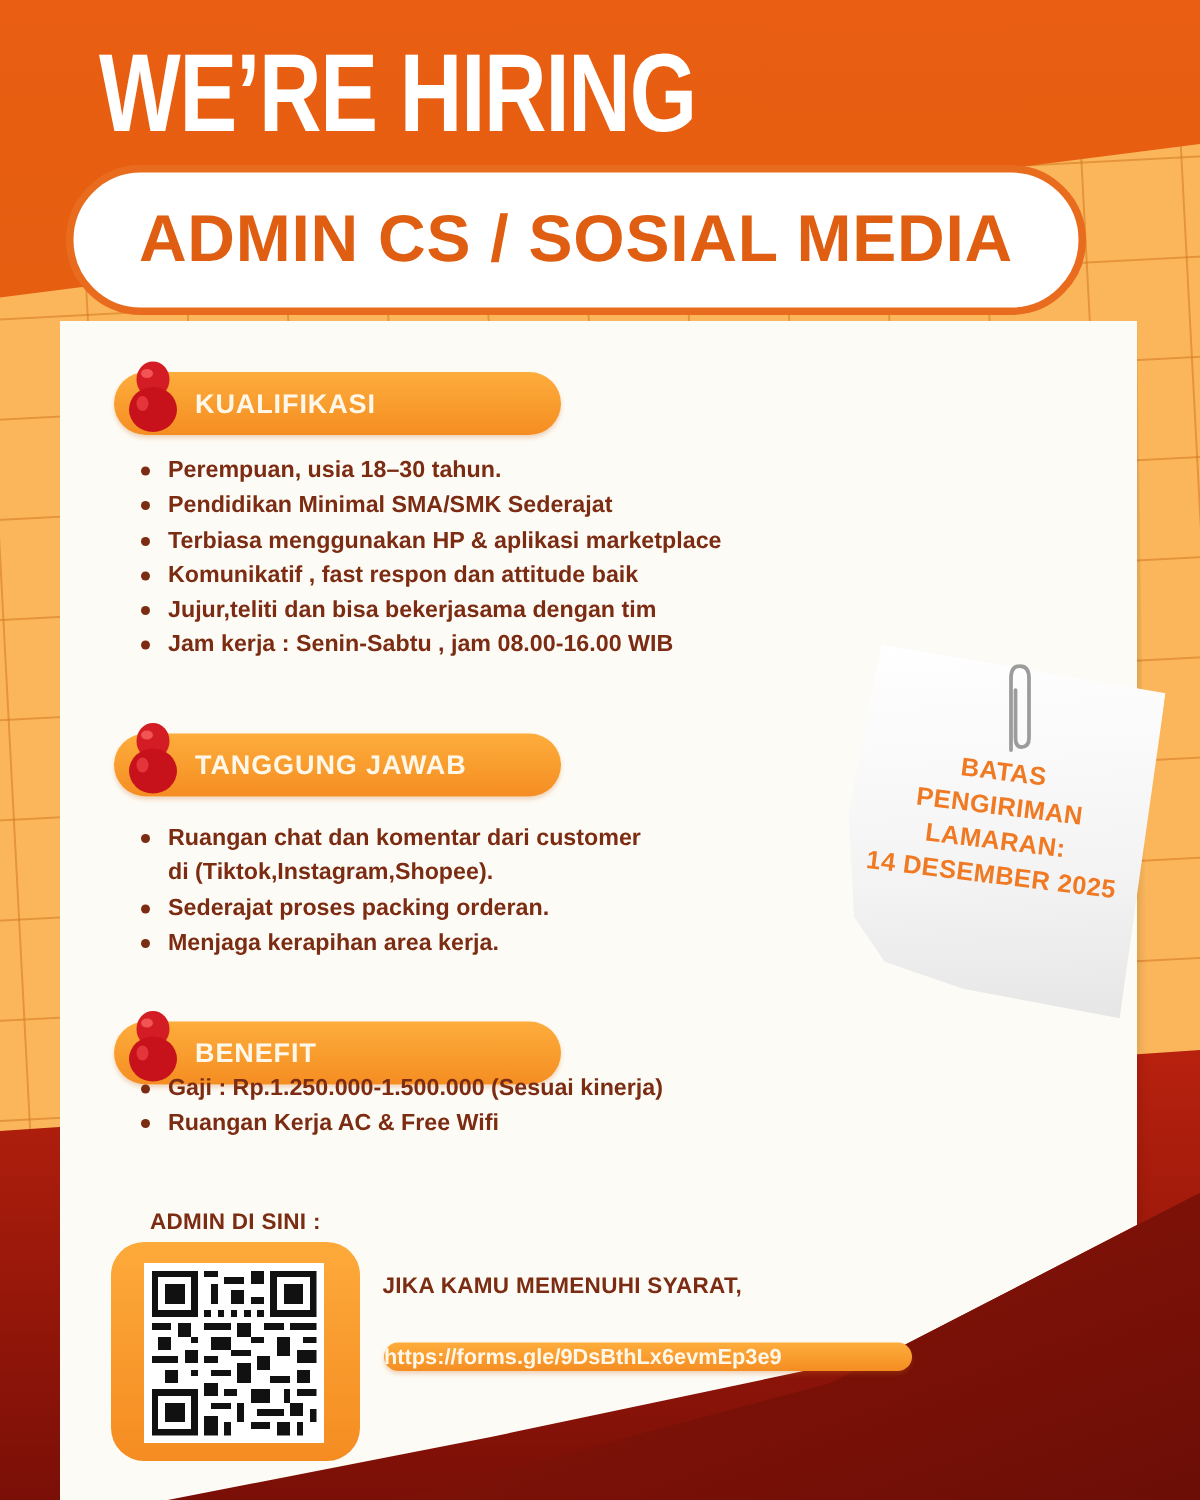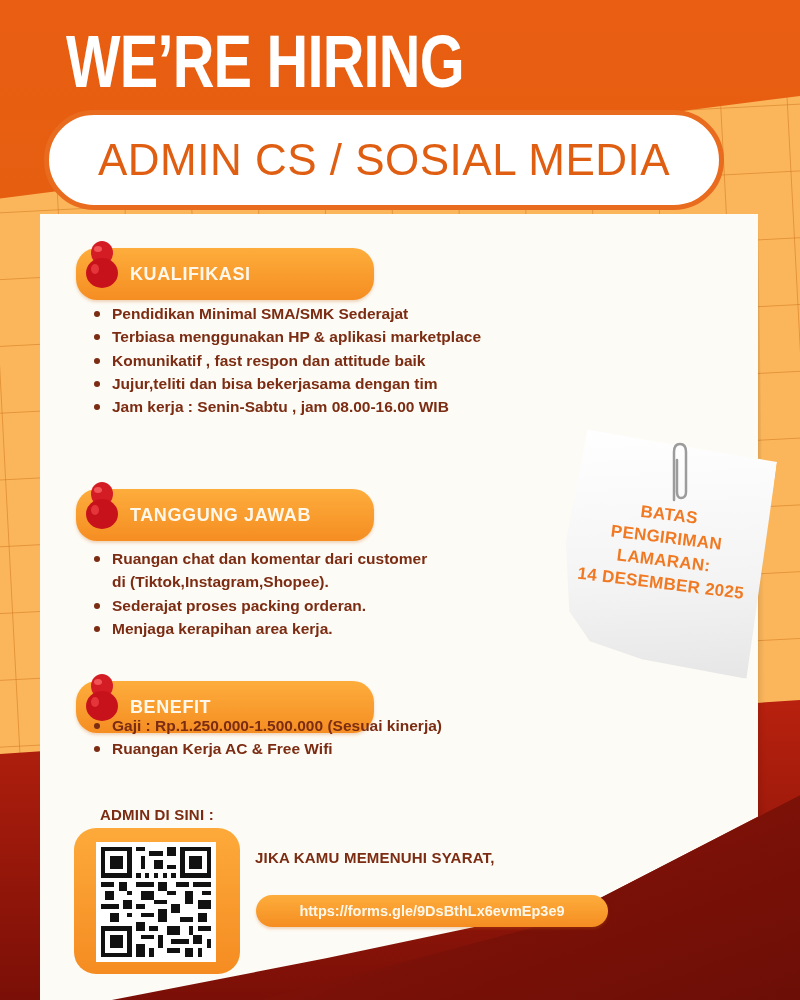--- a/index.html
+++ b/index.html
@@ -51,26 +51,26 @@
     transform: scaleX(0.78); transform-origin: left top;
     letter-spacing: -1px; line-height: 80px;
   }
   .title-pill {
     position: absolute; left: 44px; top: 110px; width: 680px; height: 100px;
     background: #ffffff; border: 5px solid #e96b1e; border-radius: 50px;
     display: flex; align-items: center; justify-content: center;
   }
   .title-pill span {
     font-family: "Liberation Sans", sans-serif;
-    font-weight: 400; font-size: 44px; color: #df5e12; letter-spacing: 0.5px;
+    font-weight: 700; font-size: 44px; color: #df5e12; letter-spacing: 0.5px;
   }
 
   
   .sec-head {
-    position: absolute; left: 76px; width: 298px; height: 52px;
+    position: absolute; left: 76px; width: 298px; height: 42px;
     border-radius: 21px;
     background: linear-gradient(180deg, #fdad3c 0%, #f58d22 100%);
     display: flex; align-items: center; padding-left: 54px;
     box-shadow: 0 2px 3px rgba(200,100,20,0.25);
   }
   .sec-head span {
     color: #fff8ea; font-family: "Liberation Sans", sans-serif;
     font-weight: 700; font-size: 18px; letter-spacing: 0.6px;
   }
   .pin {
@@ -124,24 +124,24 @@
     position: absolute; left: 96px; top: 842px; width: 120px; height: 120px;
     background: #ffffff; padding: 5px;
   }
   .cta {
     position: absolute; left: 255px; top: 848px; width: 355px;
     color: #7b2c12;
     font-family: "Liberation Sans", sans-serif; font-weight: 700;
     font-size: 15px; line-height: 20px; letter-spacing: 0.2px;
   }
   .link-pill {
-    position: absolute; left: 256px; top: 895px; width: 352px; height: 32px;
+    position: absolute; left: 256px; top: 895px; width: 352px; height: 19px;
     border-radius: 16px;
     background: linear-gradient(180deg, #fdad3c 0%, #f58d22 100%);
-    display: flex; align-items: center; justify-content: center;
+    display: flex; align-items: center; justify-content: flex-start;
     box-shadow: 0 2px 3px rgba(200,100,20,0.25);
   }
   .link-pill span {
     color: #fff8ea; font-family: "Liberation Sans", sans-serif;
     font-weight: 700; font-size: 14.5px;
   }
 </style>
 </head>
 <body>
 
@@ -161,20 +161,21 @@
 <div class="sec-head" style="top:248px;">
   <svg class="pin" viewBox="0 0 36 52">
     <ellipse cx="18" cy="14" rx="11" ry="12" fill="#d41c24"></ellipse>
     <ellipse cx="18" cy="34" rx="16" ry="15" fill="#c8121b"></ellipse>
     <ellipse cx="14" cy="10" rx="4" ry="3" fill="#ff6b6b" opacity="0.7"></ellipse>
     <ellipse cx="11" cy="30" rx="4" ry="5" fill="#ff5a5a" opacity="0.5"></ellipse>
   </svg>
   <span>KUALIFIKASI</span>
 </div>
 <ul class="list" style="top:302px;">
+  <li>Perempuan, usia 18–30 tahun.</li>
   <li>Pendidikan Minimal SMA/SMK Sederajat</li>
   <li>Terbiasa menggunakan HP &amp; aplikasi marketplace</li>
   <li>Komunikatif , fast respon dan attitude baik</li>
   <li>Jujur,teliti dan bisa bekerjasama dengan tim</li>
   <li>Jam kerja : Senin-Sabtu , jam 08.00-16.00 WIB</li>
 </ul>
 
 <div class="sec-head" style="top:489px;">
   <svg class="pin" viewBox="0 0 36 52">
     <ellipse cx="18" cy="14" rx="11" ry="12" fill="#d41c24"></ellipse>

